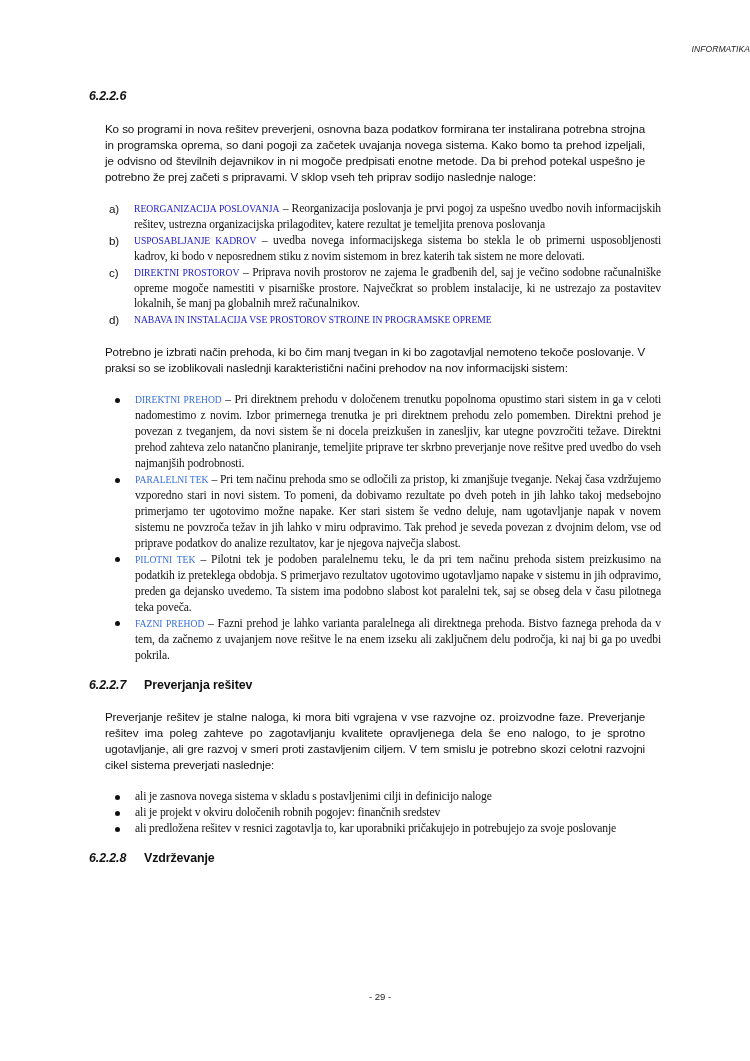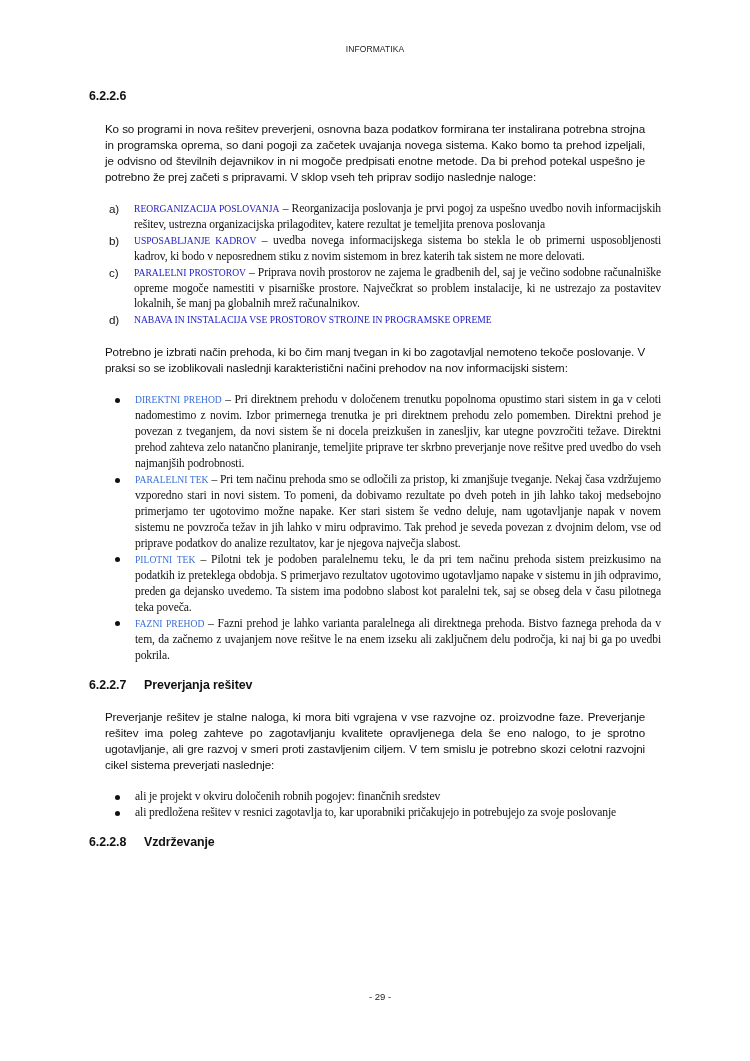--- a/index.html
+++ b/index.html
@@ -1,37 +1,37 @@
 <!DOCTYPE html>
 <html><head>
   <meta charset="utf-8">
   <style>
     html, body { margin: 0; padding: 0; background: #ffffff; }
     body {
       width: 750px; height: 1061px; position: relative; overflow: hidden;
       font-family: "Liberation Sans", sans-serif; color: #111;
     }
     .running-header {
-      position: absolute; top: 44px; left: 0; width: 750px; text-align: center;
-      font-size: 8.5px; letter-spacing: 0.1px; color: #222;
+      position: absolute; top: 44px; left: 0; width: 750px; text-align: right;
+      font-size: 8.5px; letter-spacing: 0.1px; color: #222; font-style: italic;
     }
     .page-number {
       position: absolute; top: 991px; left: 5px; width: 750px; text-align: center;
       font-size: 9.5px; color: #222;
     }
     .content {
       position: absolute; left: 89px; top: 89px; width: 572px;
       font-size: 11.6px; line-height: 15.95px;
       letter-spacing: -0.12px;
     }
     .heading {
       font-weight: bold; font-size: 12.4px; margin: 0 0 6px 0;
       display: flex; letter-spacing: -0.1px;
     }
-    .heading .num { width: 55px; flex: none; }
+    .heading .num { width: 55px; flex: none; font-style: italic; }
     .p { text-align: justify; margin: 16px; }
     .list { margin: 0; padding: 0; list-style: none; }
     .li { display: flex; text-align: justify; }
     .li .marker { width: 46px; flex: none; text-align: right; padding-right: 0; box-sizing: border-box; }
     .alpha .marker { padding-left: 20px; text-align: left; width: 45px; }
     .bullet .marker { text-align: left; padding-left: 26px; width: 46px; }
     .bullet .marker span { display: inline-block; width: 5px; height: 5px; border-radius: 50%; background: #111; vertical-align: middle; margin-top: -2px; }
     .li .body { flex: 1; text-align: justify; font-family: Liberation Serif, serif; }
     .term { color: #2020c8; font-size: 9.6px; letter-spacing: 0; }
     .term.light { color: #3a6fd8; }
@@ -53,21 +53,21 @@
     <div class="li alpha">
       <span class="marker">a)</span>
       <span class="body"><span class="term">REORGANIZACIJA POSLOVANJA</span><span> – Reorganizacija poslovanja je prvi pogoj za uspešno uvedbo novih informacijskih rešitev, ustrezna organizacijska prilagoditev, katere rezultat je temeljita prenova poslovanja</span></span>
     </div>
     <div class="li alpha">
       <span class="marker">b)</span>
       <span class="body"><span class="term">USPOSABLJANJE KADROV</span><span> – uvedba novega informacijskega sistema bo stekla le ob primerni usposobljenosti kadrov, ki bodo v neposrednem stiku z novim sistemom in brez katerih tak sistem ne more delovati.</span></span>
     </div>
     <div class="li alpha">
       <span class="marker">c)</span>
-      <span class="body"><span class="term">PARALELNI PROSTOROV</span><span> – Priprava novih prostorov ne zajema le gradbenih del, saj je večino sodobne računalniške opreme mogoče namestiti v pisarniške prostore. Največkrat so problem instalacije, ki ne ustrezajo za postavitev lokalnih, še manj pa globalnih mrež računalnikov.</span></span>
+      <span class="body"><span class="term">DIREKTNI PROSTOROV</span><span> – Priprava novih prostorov ne zajema le gradbenih del, saj je večino sodobne računalniške opreme mogoče namestiti v pisarniške prostore. Največkrat so problem instalacije, ki ne ustrezajo za postavitev lokalnih, še manj pa globalnih mrež računalnikov.</span></span>
     </div>
     <div class="li alpha">
       <span class="marker">d)</span>
       <span class="body"><span class="term">NABAVA IN INSTALACIJA VSE PROSTOROV STROJNE IN PROGRAMSKE OPREME</span><span></span></span>
     </div>
   </div>
 
   <p class="p">Potrebno je izbrati način prehoda, ki bo čim manj tvegan in ki bo zagotavljal nemoteno tekoče poslovanje. V praksi so se izoblikovali naslednji karakteristični načini prehodov na nov informacijski sistem:</p>
 
   <div class="list">
@@ -93,20 +93,24 @@
 
   <div class="heading">
     <span class="num">6.2.2.7</span>
     <span>Preverjanja rešitev</span>
   </div>
   <p class="p">Preverjanje rešitev je stalne naloga, ki mora biti vgrajena v vse razvojne oz. proizvodne faze. Preverjanje rešitev ima poleg zahteve po zagotavljanju kvalitete opravljenega dela še eno nalogo, to je sprotno ugotavljanje, ali gre razvoj v smeri proti zastavljenim ciljem. V tem smislu je potrebno skozi celotni razvojni cikel sistema preverjati naslednje:</p>
 
   <div class="list">
     <div class="li bullet">
       <span class="marker"><span></span></span>
+      <span class="body">ali je zasnova novega sistema v skladu s postavljenimi cilji in definicijo naloge</span>
+    </div>
+    <div class="li bullet">
+      <span class="marker"><span></span></span>
       <span class="body">ali je projekt v okviru določenih robnih pogojev: finančnih sredstev</span>
     </div>
     <div class="li bullet">
       <span class="marker"><span></span></span>
       <span class="body">ali predložena rešitev v resnici zagotavlja to, kar uporabniki pričakujejo in potrebujejo za svoje poslovanje</span>
     </div>
   </div>
 
 
   <div class="gap-section"></div>

